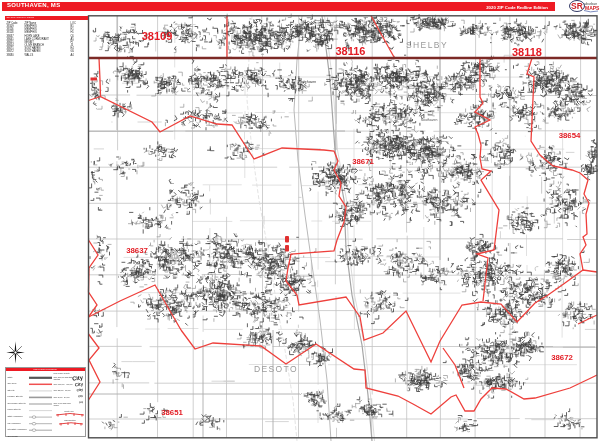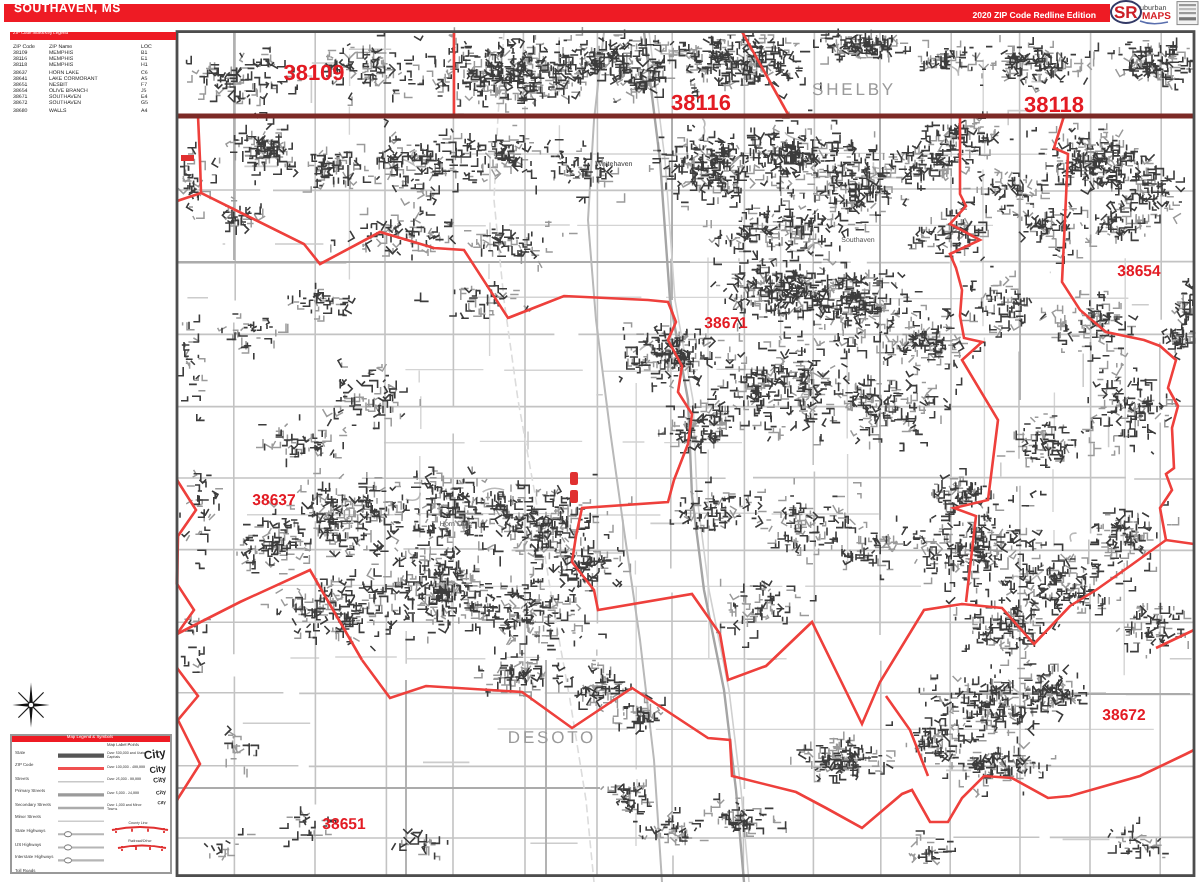--- a/index.html
+++ b/index.html
@@ -8,21 +8,21 @@
 </style>
 </head>
 <body>
 
 <div class="abs" style="left:2px;top:1.5px;width:552.5px;height:9.5px;background:#ee1b24;"></div>
 
 <div class="abs" style="left:7px;top:2.4px;font-size:6px;font-weight:bold;color:#ffffff;letter-spacing:0.3px;">SOUTHAVEN, MS</div>
 
 <div class="abs" style="left:448px;top:5.2px;width:100px;text-align:right;font-size:4.3px;font-weight:bold;color:#ffffff;">2020 ZIP Code Redline Edition</div>
 
-<div class="abs" style="left:555px;top:0px;width:28px;height:14px;">
+<div class="abs" style="left:569px;top:0px;width:28px;height:14px;">
 <svg width="45" height="14" viewBox="0 0 45 14">
 <ellipse cx="8" cy="6" rx="7.5" ry="5.5" fill="none" stroke="#333a66" stroke-width="1"></ellipse>
 <text x="2" y="9" font-size="8.5" font-weight="bold" fill="#cc2027" font-family="Liberation Sans">SR</text>
 <text x="15" y="5" font-size="3.6" fill="#444" font-family="Liberation Sans">uburban</text>
 <text x="16" y="9.5" font-size="5" font-weight="bold" fill="#d42127" font-family="Liberation Sans">MAPS</text>
 <path d="M15 10.5 q6 2.5 14 0.5" stroke="#5a6fae" stroke-width="0.8" fill="none"></path>
 <rect x="33.5" y="0.8" width="10.5" height="11.5" fill="#f2f2f2" stroke="#888" stroke-width="0.5"></rect>
 <rect x="34.5" y="2" width="8.5" height="1.1" fill="#999"></rect>
 <rect x="34.5" y="4" width="8.5" height="1.1" fill="#bbb"></rect>
 <rect x="34.5" y="6" width="8.5" height="1.1" fill="#999"></rect>

